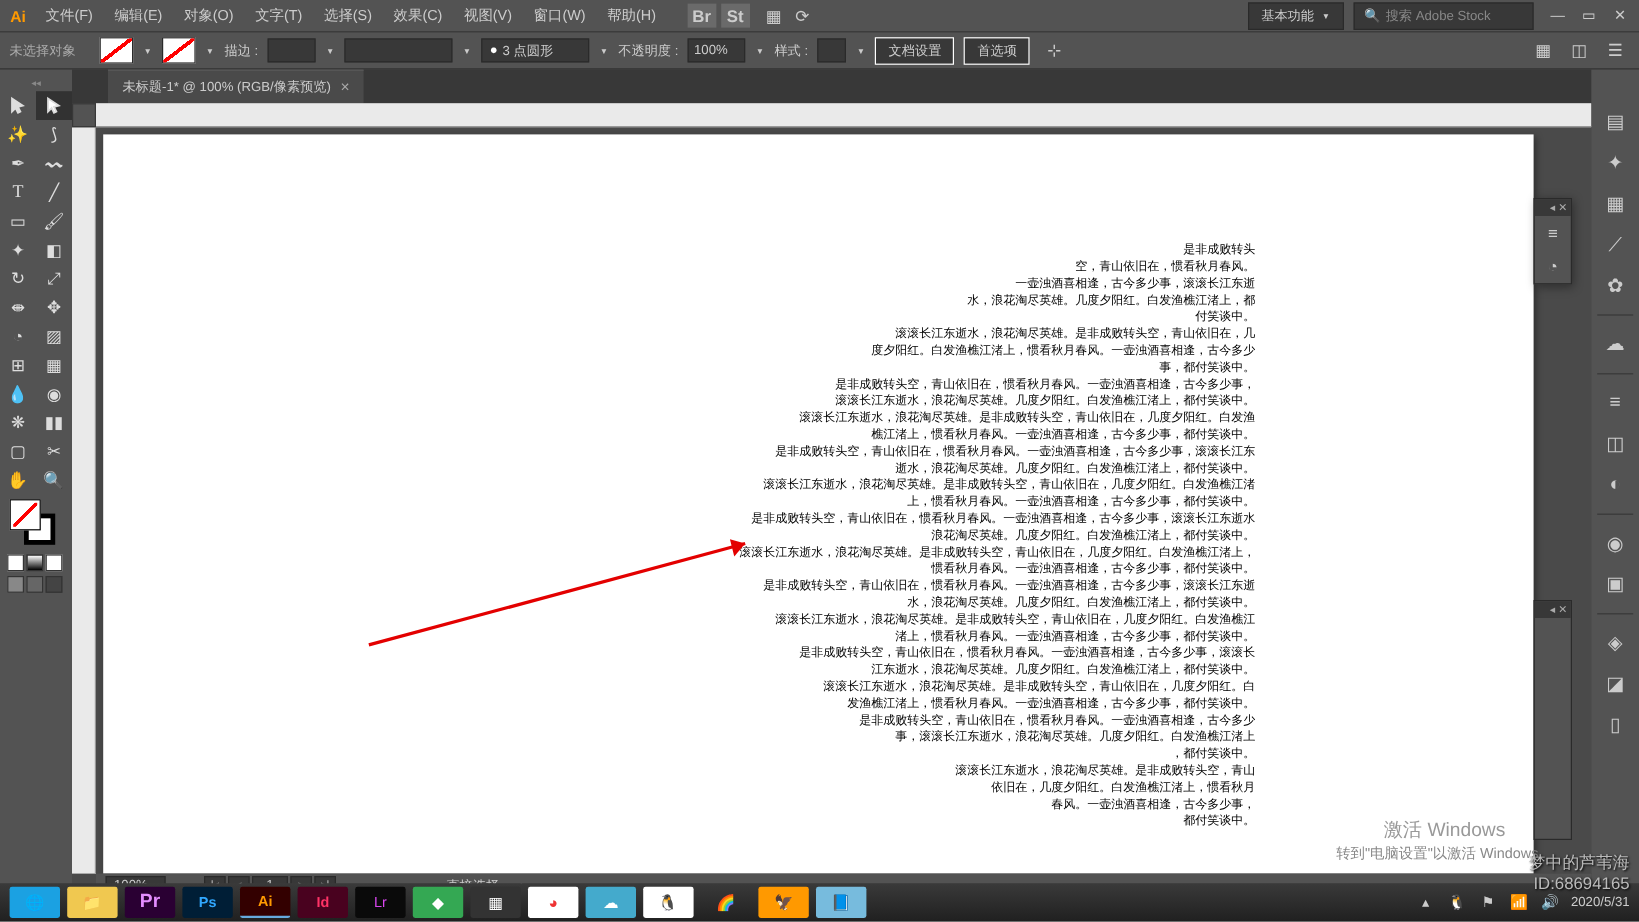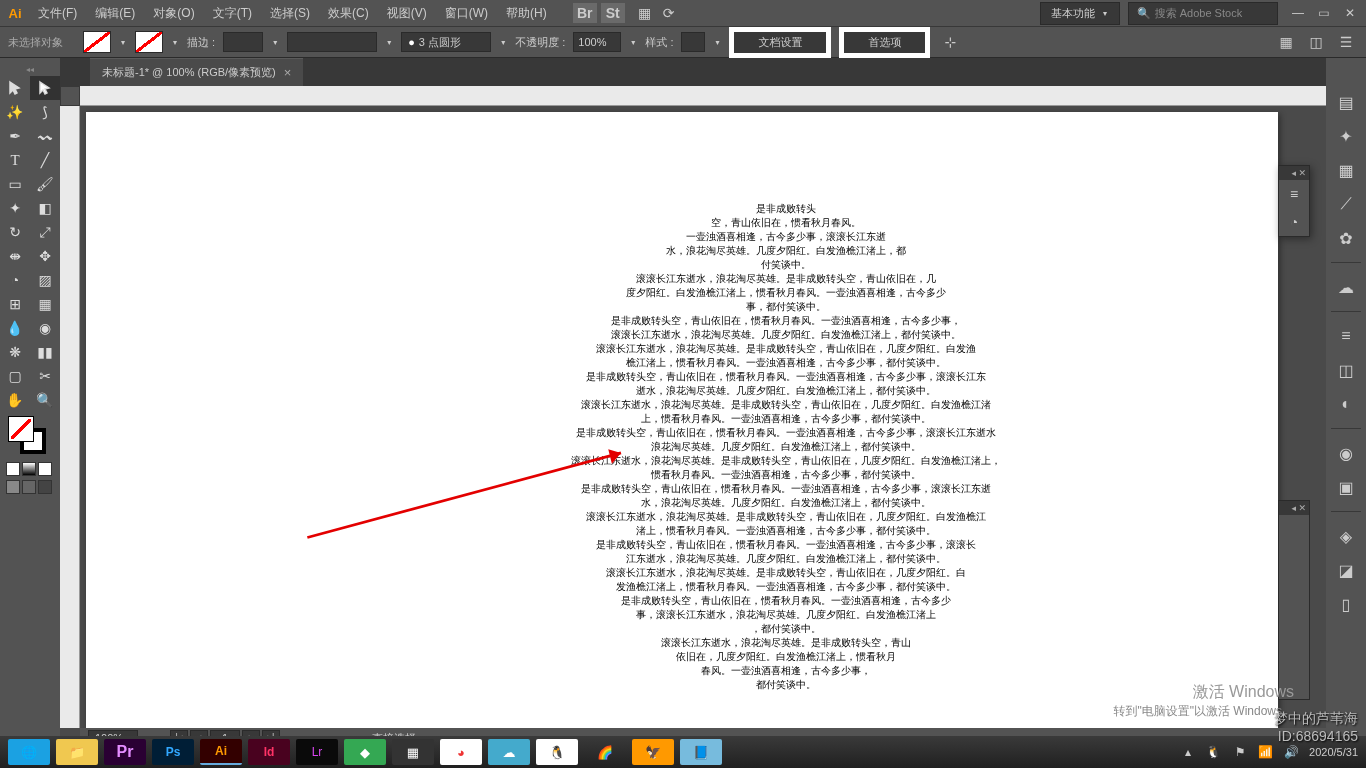--- a/index.html
+++ b/index.html
@@ -14,21 +14,21 @@
 .search-box{background:#383838;padding:3px 8px;color:#888;font-size:11px;border:1px solid #2a2a2a;display:flex;align-items:center;gap:4px;width:150px}
 .win-btns{display:flex;gap:2px}
 .win-btn{width:24px;height:18px;display:flex;align-items:center;justify-content:center;color:#ccc;font-size:12px}
 .control-bar{height:32px;background:#535353;border-top:1px solid #383838;border-bottom:1px solid #2a2a2a;display:flex;align-items:center;padding:0 8px;gap:8px;color:#ccc;font-size:11px}
 .no-sel{color:#aaa;padding-right:12px}
 .swatch{width:28px;height:22px;background:#fff;position:relative;border:1px solid #2a2a2a}
 .swatch::after{content:"";position:absolute;top:0;left:0;right:0;bottom:0;background:linear-gradient(to bottom right,transparent 45%,red 45%,red 55%,transparent 55%)}
 .cb-label{color:#ccc}
 .cb-input{background:#383838;border:1px solid #2a2a2a;color:#ccc;padding:2px 4px;width:40px;height:20px;font-size:11px}
 .cb-sel{background:#383838;border:1px solid #2a2a2a;color:#ccc;padding:2px 6px;height:20px;font-size:11px}
-.cb-btn{background:#383838;border:5px solid #ffffff;color:#ccc;padding:3px 24px;font-size:11px}
+.cb-btn{background:#383838;border:1px solid #ffffff;color:#ccc;padding:3px 10px;font-size:11px}
 .main-area{position:relative;height:690px;display:flex}
 .left-tools{width:60px;background:#535353;display:flex;flex-direction:column;padding-top:4px}
 .tool-dock-handle{height:14px;display:flex;justify-content:center;align-items:center;color:#888;font-size:8px}
 .tool-grid{display:grid;grid-template-columns:1fr 1fr}
 .tool{width:30px;height:24px;display:flex;align-items:center;justify-content:center;color:#ddd;font-size:14px;position:relative}
 .tool.active{background:#323232}
 .tool svg{width:16px;height:16px;fill:none;stroke:#ddd;stroke-width:1.5}
 .tool-fill-stroke{padding:6px 8px;position:relative;height:48px}
 .fs-box{width:26px;height:26px;background:#fff;border:1px solid #000;position:absolute}
 .fs-fill{top:4px;left:8px;z-index:2}
@@ -39,35 +39,35 @@
 .cm-sw{width:14px;height:14px;border:1px solid #333}
 .tab-strip{height:28px;background:#383838;display:flex;padding-left:30px}
 .doc-tab{background:#4a4a4a;color:#ccc;font-size:11px;padding:5px 12px;display:flex;align-items:center;gap:8px;border-top:1px solid #5a5a5a}
 .tab-close{color:#aaa;font-size:13px}
 .canvas-wrap{flex:1;display:flex;flex-direction:column;position:relative;background:#4a4a4a}
 .ruler-corner{position:absolute;top:28px;left:0;width:20px;height:20px;background:#535353;border:1px solid #383838;z-index:3}
 .ruler-h{position:absolute;top:28px;left:20px;right:0;height:20px;background:#eaeaea;border-bottom:1px solid #999;z-index:2}
 .ruler-v{position:absolute;top:48px;left:0;width:20px;bottom:20px;background:#eaeaea;border-right:1px solid #999;z-index:2}
 .canvas-area{position:absolute;top:48px;left:20px;right:0;bottom:20px;background:#4a4a4a;overflow:hidden}
 .artboard{position:absolute;top:6px;left:6px;width:1192px;height:632px;background:#fff;box-shadow:2px 2px 6px rgba(0,0,0,.4)}
-.heart-text{position:absolute;top:90px;left:440px;width:520px;color:#000;font-size:10px;line-height:14px;text-align:center;font-family:"SimSun",serif}
+.heart-text{position:absolute;top:90px;left:440px;width:520px;color:#000;font-size:10px;line-height:14px;text-align:right;font-family:"SimSun",serif}
 .heart-text div{white-space:nowrap}
 .red-arrow{position:absolute;top:330px;left:200px;width:370px;height:100px;pointer-events:none;z-index:5}
 .status-bar{position:absolute;bottom:0;left:20px;right:0;height:20px;background:#535353;display:flex;align-items:center;color:#ccc;font-size:11px;padding:0 8px;gap:12px}
 .zoom-field{background:#383838;border:1px solid #2a2a2a;color:#ccc;padding:1px 6px;width:50px;font-size:11px}
 .nav-btns{display:flex;gap:2px}
 .nav-btn{width:18px;height:14px;background:#383838;border:1px solid #2a2a2a;color:#ccc;display:flex;align-items:center;justify-content:center;font-size:9px}
 .right-panels{width:40px;background:#535353;display:flex;flex-direction:column;align-items:center;padding-top:30px;gap:6px}
 .rp-icon{width:28px;height:28px;display:flex;align-items:center;justify-content:center;color:#ccc;font-size:16px}
 .rp-divider{width:30px;height:1px;background:#383838;margin:4px 0}
 .floating-panel{position:absolute;top:165px;right:56px;width:32px;background:#535353;border:1px solid #2a2a2a;box-shadow:2px 2px 8px rgba(0,0,0,.4);z-index:10}
 .fp-header{height:14px;background:#383838;display:flex;justify-content:flex-end;align-items:center;padding:0 3px;color:#aaa;font-size:9px}
 .fp-icon{width:30px;height:28px;display:flex;align-items:center;justify-content:center;color:#ccc;font-size:14px}
 .lib-panel{position:absolute;bottom:68px;right:56px;width:32px;height:200px;background:#535353;border:1px solid #2a2a2a;z-index:10}
-.activate{position:absolute;bottom:48px;right:72px;color:#888;font-size:12px;z-index:20;text-align:right}
+.activate{position:absolute;bottom:48px;right:72px;color:#888;font-size:12px;z-index:20;text-align:center}
 .activate .t1{font-size:16px;color:#999}
 .watermark{position:absolute;bottom:24px;right:8px;color:#bbb;font-size:14px;z-index:20;text-align:right;text-shadow:1px 1px 2px #000}
 .taskbar{position:absolute;bottom:0;left:0;right:0;height:32px;background:linear-gradient(#3a3a3a,#202020);display:flex;align-items:center;padding:0 8px;gap:6px;z-index:15}
 .task-icon{width:42px;height:26px;display:flex;align-items:center;justify-content:center;border-radius:2px;font-size:13px;color:#fff}
 .tray{margin-left:auto;display:flex;align-items:center;gap:8px;color:#ccc;font-size:11px}
 .tray-icon{width:18px;height:18px;display:flex;align-items:center;justify-content:center;font-size:12px}
 .dropdown-arrow{font-size:8px;color:#ccc;padding:0 2px}
 </style>
 </head>
 <body>

